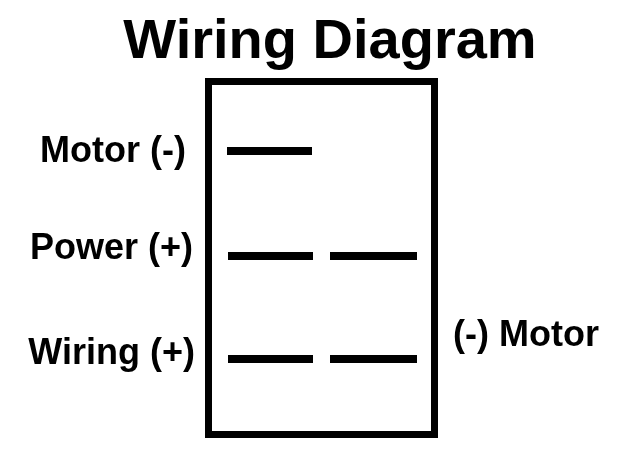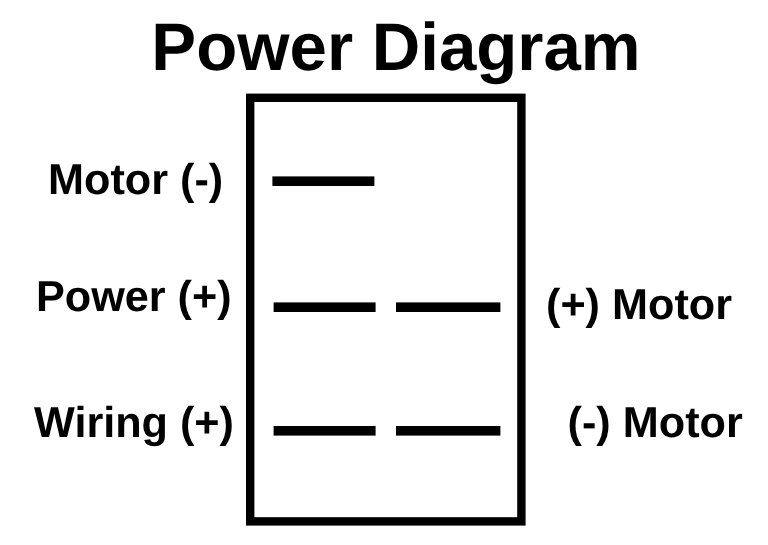--- a/index.html
+++ b/index.html
@@ -55,37 +55,36 @@
     line-height: 44px;
     font-size: 36px;
     font-weight: bold;
     white-space: nowrap;
   }
   .pin-label.left-side { text-align: right; }
   .lbl-r1 { top: 128px; right: 454px; }
   .lbl-r2 { top: 225px; right: 447px; }
   .lbl-r3 { top: 330px; right: 445px; }
   .rlbl-r2 { top: 232px; left: 455px; }
-  .rlbl-r3 { top: 330px; left: 453px; margin-left: 20px; }
+  .rlbl-r3 { top: 312px; left: 453px; }
 </style>
 </head>
 <body>
 
 <div class="stage">
 
-  <h1 class="title">Power Diagram</h1>
+  <h1 class="title">Wiring Diagram</h1>
 
   <div class="switch-box"></div>
 
   <div class="terminal t-r1-left"></div>
   <div class="terminal t-r2-left"></div>
   <div class="terminal t-r2-right"></div>
   <div class="terminal t-r3-left"></div>
   <div class="terminal t-r3-right"></div>
 
   <div class="pin-label left-side lbl-r1">Motor (-)</div>
   <div class="pin-label left-side lbl-r2">Power (+)</div>
   <div class="pin-label left-side lbl-r3">Wiring (+)</div>
 
-  <div class="pin-label rlbl-r2">(+) Motor</div>
   <div class="pin-label rlbl-r3">(-) Motor</div>
 
 </div>
 
 </body></html>

